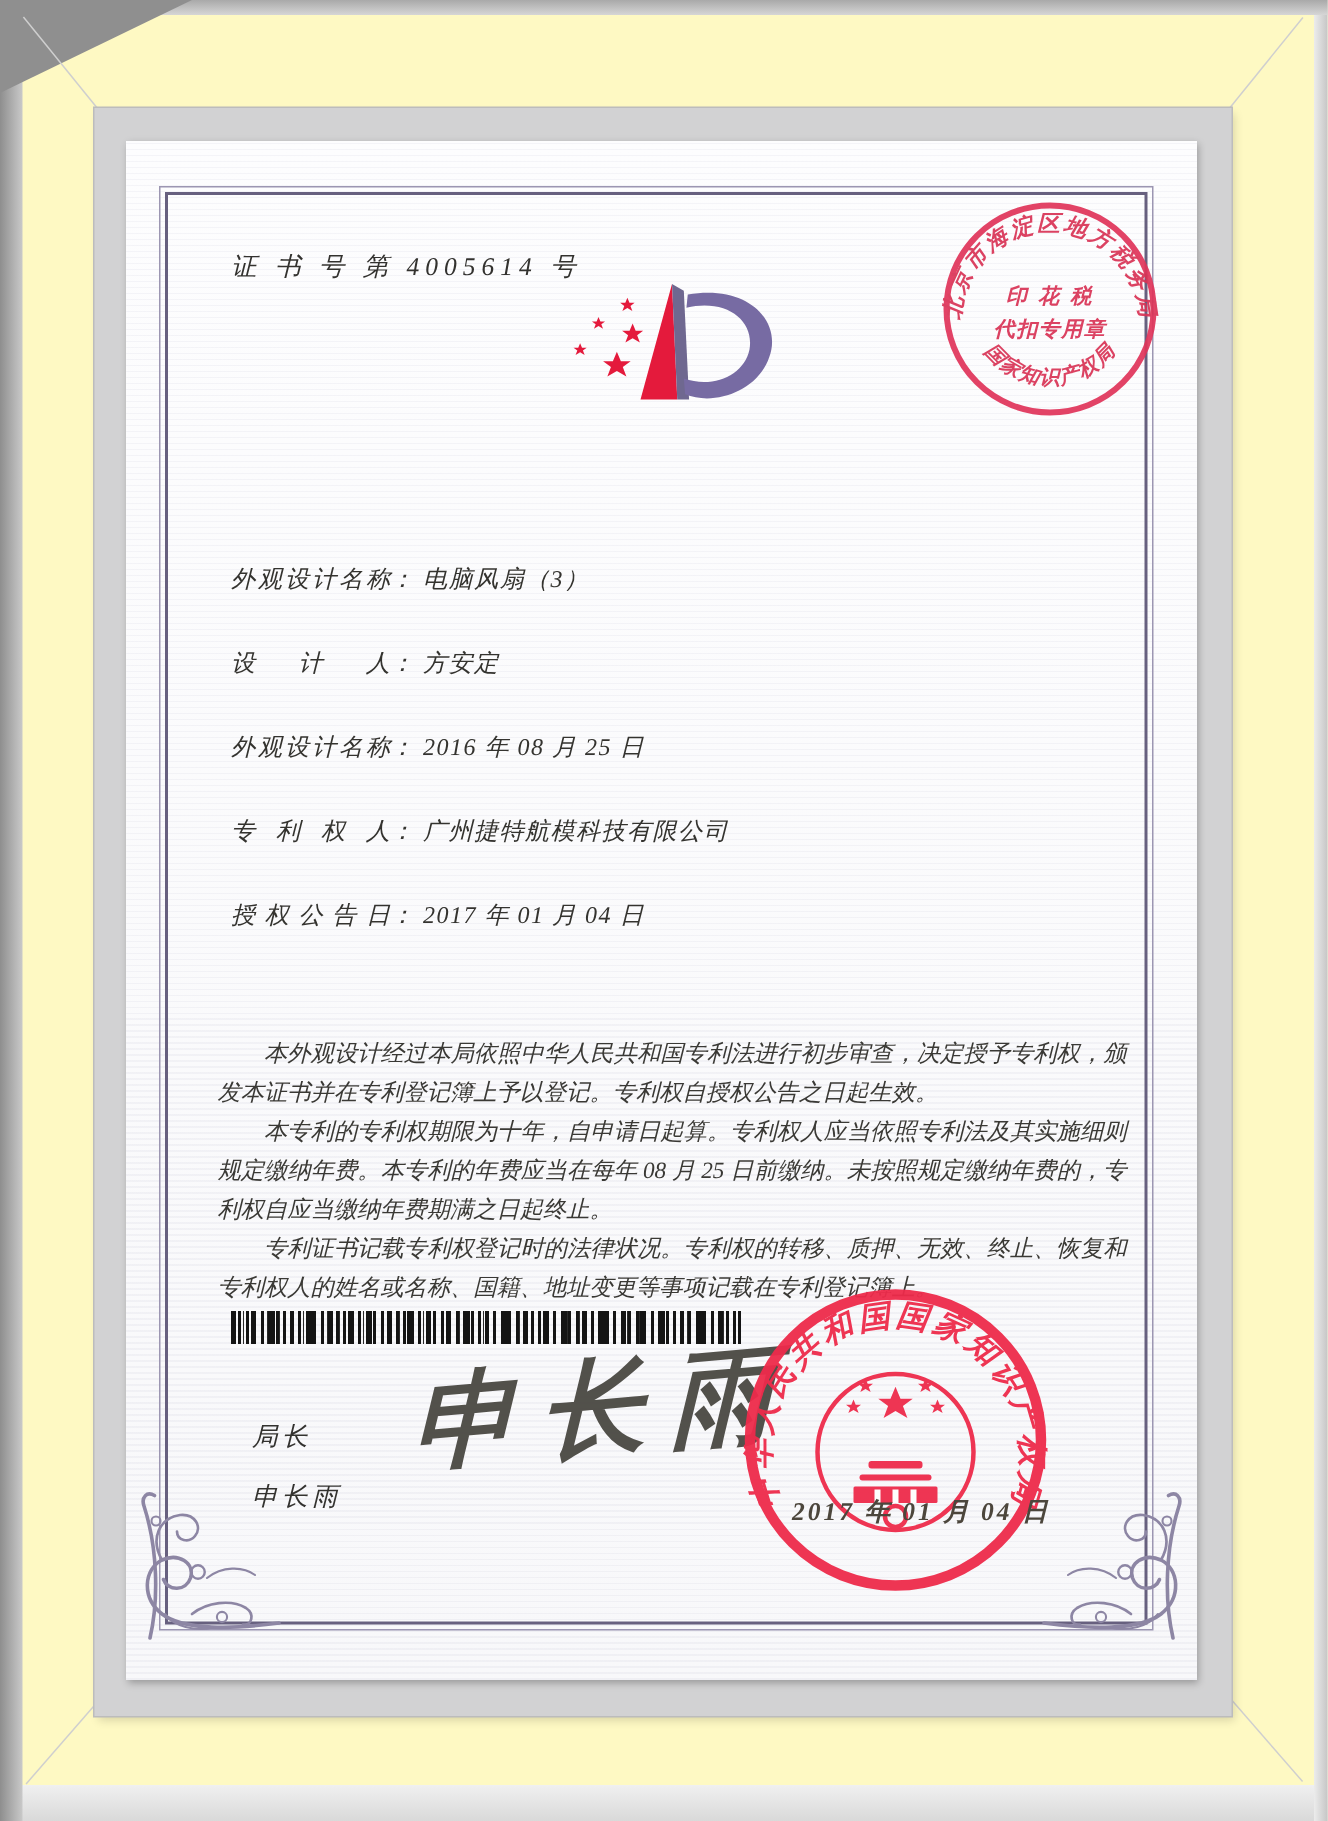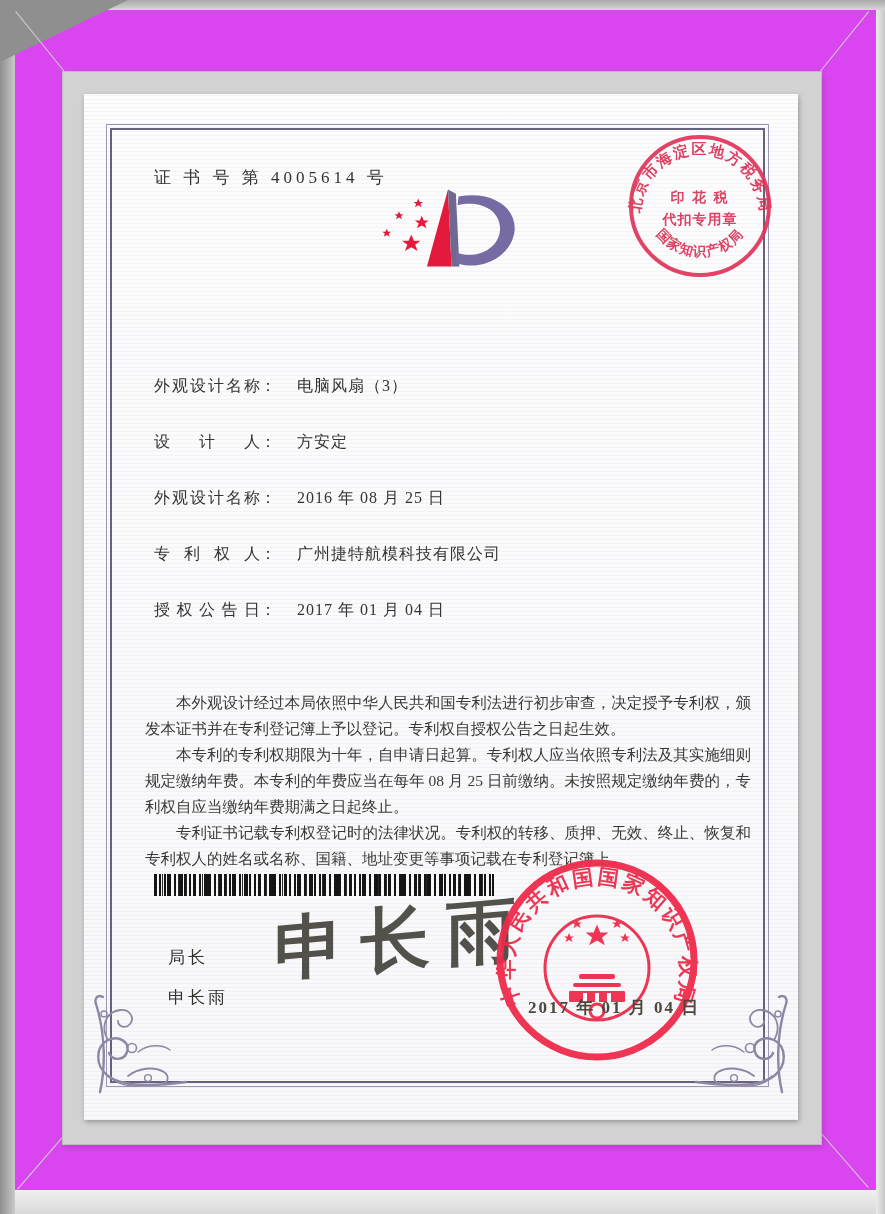--- a/index.html
+++ b/index.html
@@ -1,19 +1,19 @@
 <!DOCTYPE html>
 <html><head>
 <meta charset="utf-8">
 <style>
   * { margin:0; padding:0; box-sizing:border-box; }
   html,body { width:885px; height:1214px; overflow:hidden; background:#ffffff;
     font-family:"Liberation Serif","DejaVu Serif",serif; }
 
-  .photo { position:absolute; left:0; top:0; width:885px; height:1214px; background:#d946ef; }
+  .photo { position:absolute; left:0; top:0; width:885px; height:1214px; background:#fef9c3;font-style:italic; }
 
   
   .edge-left  { position:absolute; left:0; top:0; width:15px; height:100%;
     background:linear-gradient(90deg,#8e8e8e,#c9c9c9); }
   .edge-top   { position:absolute; left:0; top:0; width:100%; height:10px;
     background:linear-gradient(180deg,#a9a9a9,#d6d6d6); }
   .edge-right { position:absolute; right:0; top:0; width:9px; height:100%;
     background:linear-gradient(270deg,#c6c6c6,#ececec); }
   .edge-bottom{ position:absolute; left:0; bottom:0; width:100%; height:24px;
     background:linear-gradient(180deg,#f0f0f0,#d9d9d9); }
@@ -45,21 +45,21 @@
   .title { position:absolute; left:0; top:192px; width:714px; text-align:center;
     font-size:33px; font-weight:bold; letter-spacing:7px; color:#2d2c29; }
 
   .seal-tax { position:absolute; left:542px; top:38px; opacity:.92; }
 
   .fields { position:absolute; left:70px; top:282px; width:580px; }
   .field-row { height:56px; font-size:16px; color:#34332f; }
   .flabel { display:inline-block; width:106px; text-align:justify; text-align-last:justify;
     vertical-align:top; }
   .fcolon { display:inline-block; margin-right:6px; }
-  .fvalue { letter-spacing:1px;margin-left:15px; }
+  .fvalue { letter-spacing:1px; }
 
   .body-text { position:absolute; left:61px; top:596px; width:606px; font-size:15.5px;
     line-height:26px; color:#3a3935; text-align:justify; }
   .body-text p { text-indent:2em; margin:0; }
 
   .barcode { position:absolute; left:70px; top:780px; width:340px; height:22px;
     background:
       repeating-linear-gradient(90deg,#141414 0 2px, rgba(0,0,0,0) 2px 5px),
       repeating-linear-gradient(90deg,#141414 0 3px, rgba(0,0,0,0) 3px 13px),
       repeating-linear-gradient(90deg,#2a2a2a 0 1px, rgba(0,0,0,0) 1px 8px); }

